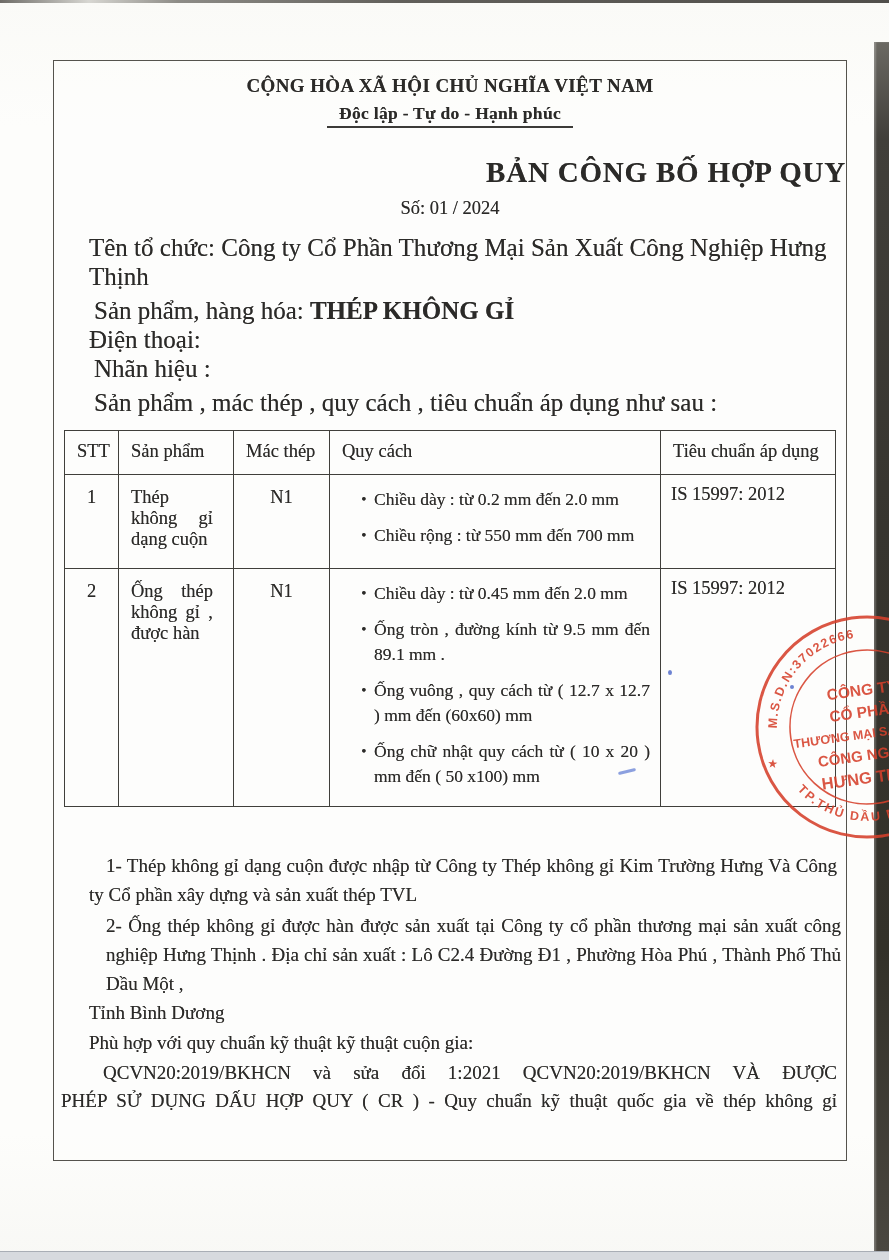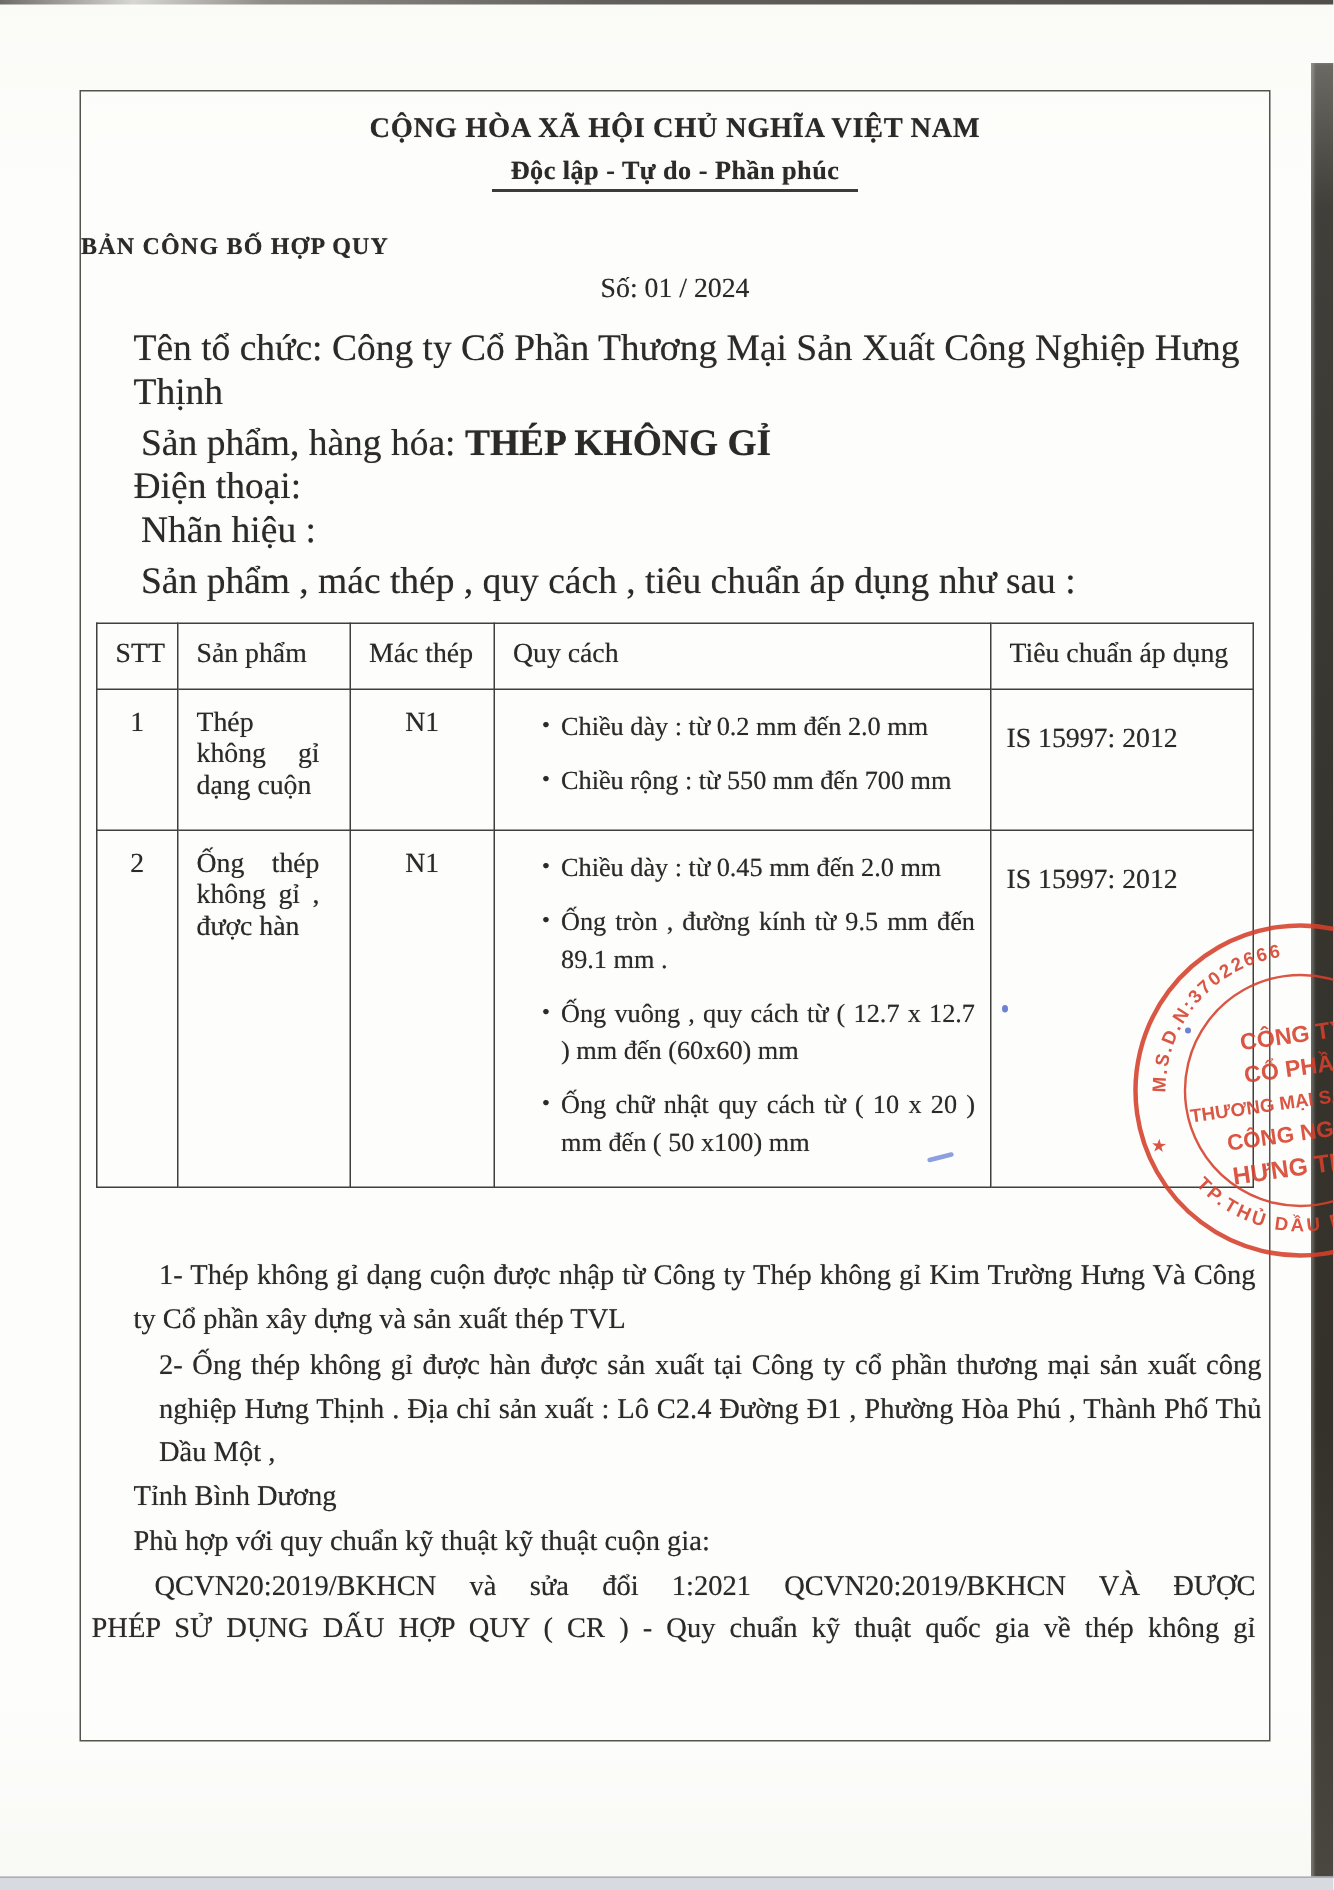--- a/index.html
+++ b/index.html
@@ -30,40 +30,40 @@
     position:absolute;left:53px;top:60px;width:794px;height:1101px;
     border:1.5px solid #55534d;box-sizing:border-box;
     background:rgba(255,255,255,.25);
   }
 
   .nat-header{ text-align:center;margin-top:14px; }
   .nat-line1{ font-size:19px;font-weight:bold;letter-spacing:.4px; }
   .nat-line2{ display:inline-block;font-size:17.5px;font-weight:bold;margin-top:6px;
     padding:0 12px 2px 12px;border-bottom:2px solid #3c3b38;letter-spacing:.3px;}
 
-  .doc-title{ text-align:left;font-size:16px;font-weight:bold;letter-spacing:.8px;margin-top:28px; }
+  .doc-title{ text-align:right;font-size:29px;font-weight:bold;letter-spacing:.8px;margin-top:28px; }
   .doc-number{ text-align:center;font-size:18.5px;margin-top:9px; }
 
   .org-block{ margin:14px 12px 0 35px;font-size:25px;line-height:29px; }
   .org-line{ width:748px; }
   .indent4{ margin-left:5px; }
   .gap-top{ margin-top:5px; }
   .bold{ font-weight:bold; }
 
   
   table.spec{ border-collapse:collapse;margin:13px 0 0 10px;table-layout:fixed;width:771px;
     font-size:18.5px; }
   table.spec th, table.spec td{ border:1.4px solid #403f3b;vertical-align:top;box-sizing:border-box; }
   table.spec th{ font-weight:normal;text-align:left;padding:10px 8px 8px 12px;height:44px; }
   th.h-stt{ text-align:center;padding-left:4px;padding-right:4px; }
   td.c-stt{ text-align:center;padding-top:12px; }
   td.c-sp{ padding:12px 20px 6px 12px;text-align:justify; }
   td.c-mt{ text-align:center;padding-top:12px; }
   td.c-qc{ padding:12px 6px 6px 6px; }
-  td.c-tc{ padding:23px 4px 6px 10px; }
+  td.c-tc{ padding:9px 4px 6px 10px; }
   tr.r1{ height:94px; }
   tr.r2{ height:234px; }
   .bullet-item{ display:flex;margin:0 0 11px 0;font-size:17.5px;line-height:25px; }
   .bullet-dot{ width:20px;min-width:20px;text-align:center;margin-left:18px;font-size:15px; }
   .bullet-text{ flex:1;text-align:justify;padding-right:4px; }
 
   
   .notes{ margin-top:44px;font-size:19px;line-height:29px; }
   .note1{ margin:0 14px 0 35px;text-indent:17px;text-align:justify;width:748px; }
   .note2{ margin:2px 14px 0 52px;text-align:justify;width:735px; }
@@ -81,21 +81,21 @@
 <body>
 
 <div class="scan-top-line"></div>
 <div class="scan-right-band"></div>
 <div class="scan-bottom-band"></div>
 
 <div class="frame ink">
 
   <div class="nat-header">
     <div class="nat-line1">CỘNG HÒA XÃ HỘI CHỦ NGHĨA VIỆT NAM</div>
-    <div><span class="nat-line2">Độc lập - Tự do - Phần phúc</span></div>
+    <div><span class="nat-line2">Độc lập - Tự do - Hạnh phúc</span></div>
   </div>
 
   <div class="doc-title">BẢN CÔNG BỐ HỢP QUY</div>
   <div class="doc-number">Số: 01 / 2024</div>
 
   <div class="org-block">
     <div class="org-line">Tên tổ chức: Công ty Cổ Phần Thương Mại Sản Xuất Công Nghiệp Hưng Thịnh</div>
     <div class="org-line indent4 gap-top"><span>Sản phẩm, hàng hóa: </span><span class="bold">THÉP KHÔNG GỈ</span></div>
     <div class="org-line">Điện thoại:</div>
     <div class="org-line indent4">Nhãn hiệu :</div>

